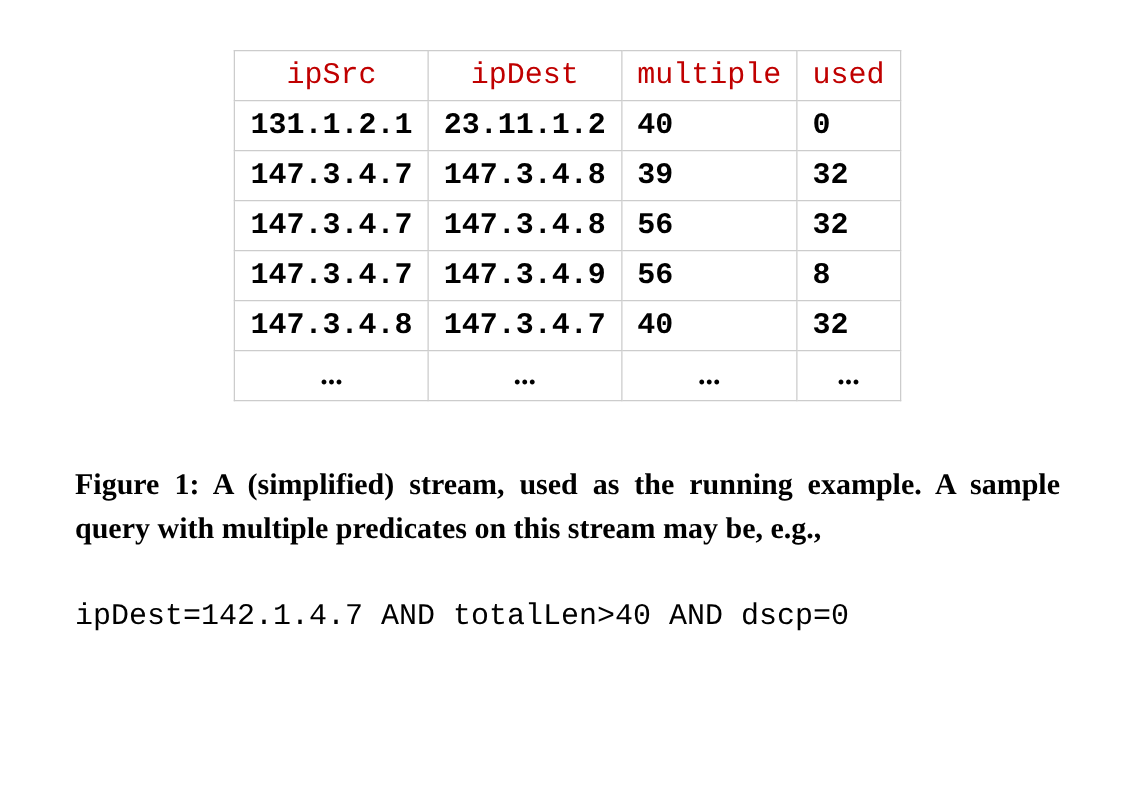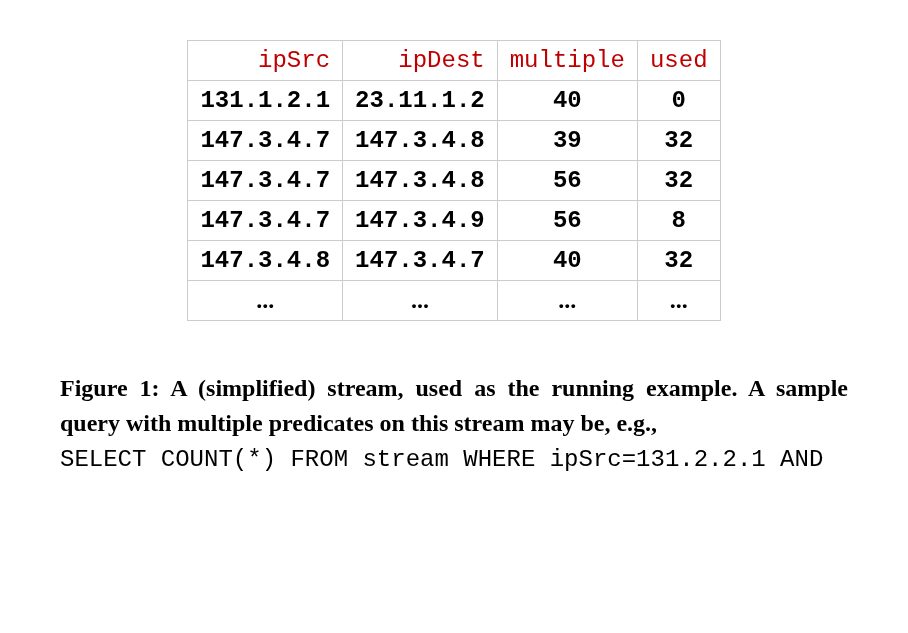--- a/index.html
+++ b/index.html
@@ -25,24 +25,23 @@
     border: 1px solid #ccc;
     padding: 6px 12px;
     font-weight: bold;
   }
   th {
     color: #c00000;
     text-align: left;
     font-weight: normal;
   }
   td.center, th.center {
-    text-align: center;
   }
   td.left, th.left {
-    text-align: right;
+    text-align: center;
   }
   .ellipsis td {
     text-align: center;
     font-family: 'Times New Roman', Times, serif;
   }
   .caption {
     font-size: 24px;
     line-height: 1.45;
     text-align: justify;
     text-justify: inter-word;
@@ -106,14 +105,15 @@
         <td>...</td>
         <td>...</td>
       </tr>
     </tbody>
   </table>
 </div>
 
 <div class="caption">
   <span class="bold">Figure 1: A (simplified) stream, used as the running example. A sample query with multiple predicates on this stream may be, e.g.,</span>
   <span> </span><br>
-  <span class="mono">SELECT COUNT(*) FROM stream WHERE ipSrc=131.2.2.1 AND</span><br>
+  <br>
+  <span class="mono">ipDest=142.1.4.7 AND totalLen&gt;40 AND dscp=0</span>
 </div>
 
 </body></html>

